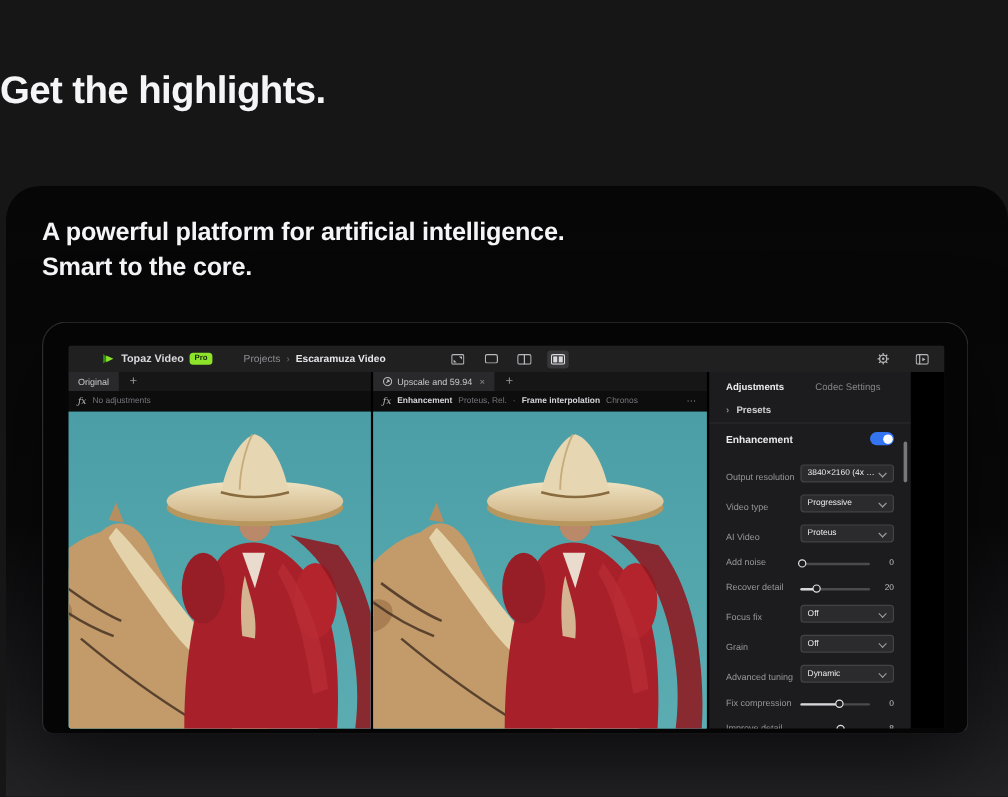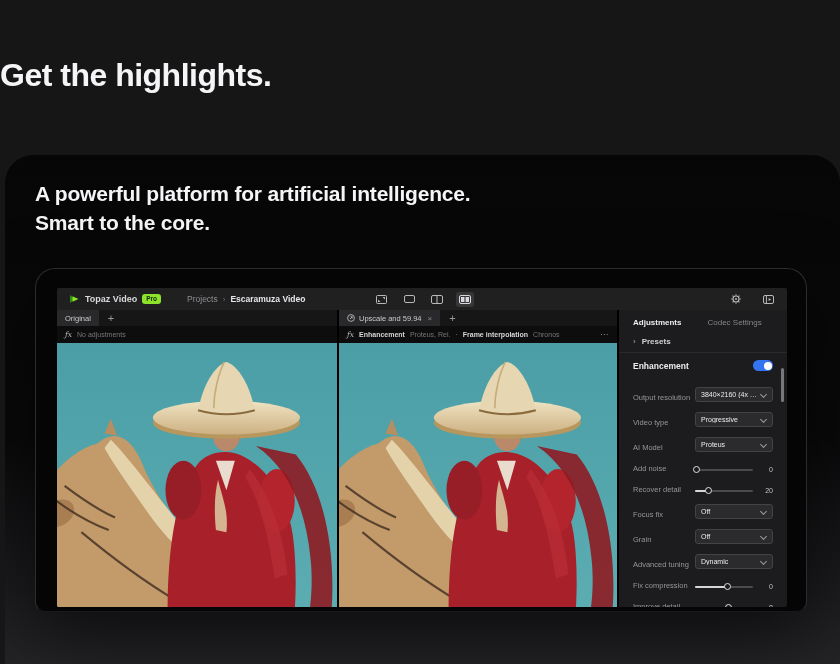--- a/index.html
+++ b/index.html
@@ -40,21 +40,21 @@
   }
   .screen {
     position:absolute; left:21px; top:19px; width:730px; height:319px;
     background:#101011; overflow:hidden; display:flex; flex-direction:column;
     border-radius:2px;
   }
 
   
   .topbar {
     height:22px; background:#202021; flex:0 0 auto;
-    display:flex; align-items:center; padding:0 12px; position:relative;
+    display:flex; align-items:center; padding:0 28px; position:relative;
   }
   .brand-group { display:flex; align-items:center; gap:5px; }
   .brand-name { font-size:9px; color:#d9d9dd; font-weight:600; }
   .pro-badge {
     font-size:6.5px; font-weight:700; color:#16290a;
     background:#8ce32a; border-radius:3px; padding:1.5px 4px; line-height:1;
   }
   .breadcrumb { display:flex; align-items:center; gap:5px; margin-left:26px; font-size:8.5px; }
   .crumb-root { color:#8e8e93; }
   .crumb-sep  { color:#6a6a6e; font-size:8px; }
@@ -66,21 +66,21 @@
   .icon-btn {
     width:18px; height:15px; display:flex; align-items:center; justify-content:center;
     border-radius:3px; cursor:pointer;
   }
   .icon-btn.selected { background:#37373a; }
   .topbar-right { position:absolute; right:10px; top:0; height:22px; display:flex; align-items:center; gap:14px; }
 
   
   .workspace { flex:1; display:flex; background:#000; }
   .pane { display:flex; flex-direction:column; background:#101011; }
-  .pane.left  { width:280px; margin-right:2px; }
+  .pane.left  { width:252px; margin-right:2px; }
   .pane.right { width:278px; margin-right:2px; }
 
   .tabstrip { height:16px; background:#161617; display:flex; align-items:stretch; flex:0 0 auto; }
   .tab {
     background:#29292b; display:flex; align-items:center; gap:4px;
     padding:0 8px; font-size:7.5px; color:#cacace; cursor:pointer;
   }
   .tab-close { color:#8a8a8e; font-size:8px; margin-left:2px; cursor:pointer; }
   .tab-plus { color:#9a9a9e; font-size:11px; padding:0 9px; display:flex; align-items:center; cursor:pointer; }
 
@@ -379,21 +379,21 @@
             </span>
           </div>
           <div class="ctl-row dropdown">
             <span class="ctl-label">Video type</span>
             <span class="select">
               <span class="select-value">Progressive</span>
               <span class="chev-down"></span>
             </span>
           </div>
           <div class="ctl-row dropdown">
-            <span class="ctl-label">AI Model</span>
+            <span class="ctl-label">AI Video</span>
             <span class="select">
               <span class="select-value">Proteus</span>
               <span class="chev-down"></span>
             </span>
           </div>
           <div class="ctl-row slider">
             <span class="ctl-label">Add noise</span>
             <span class="slider-wrap">
               <span class="track">
                 <span class="fill" style="width: 2%;"></span>

